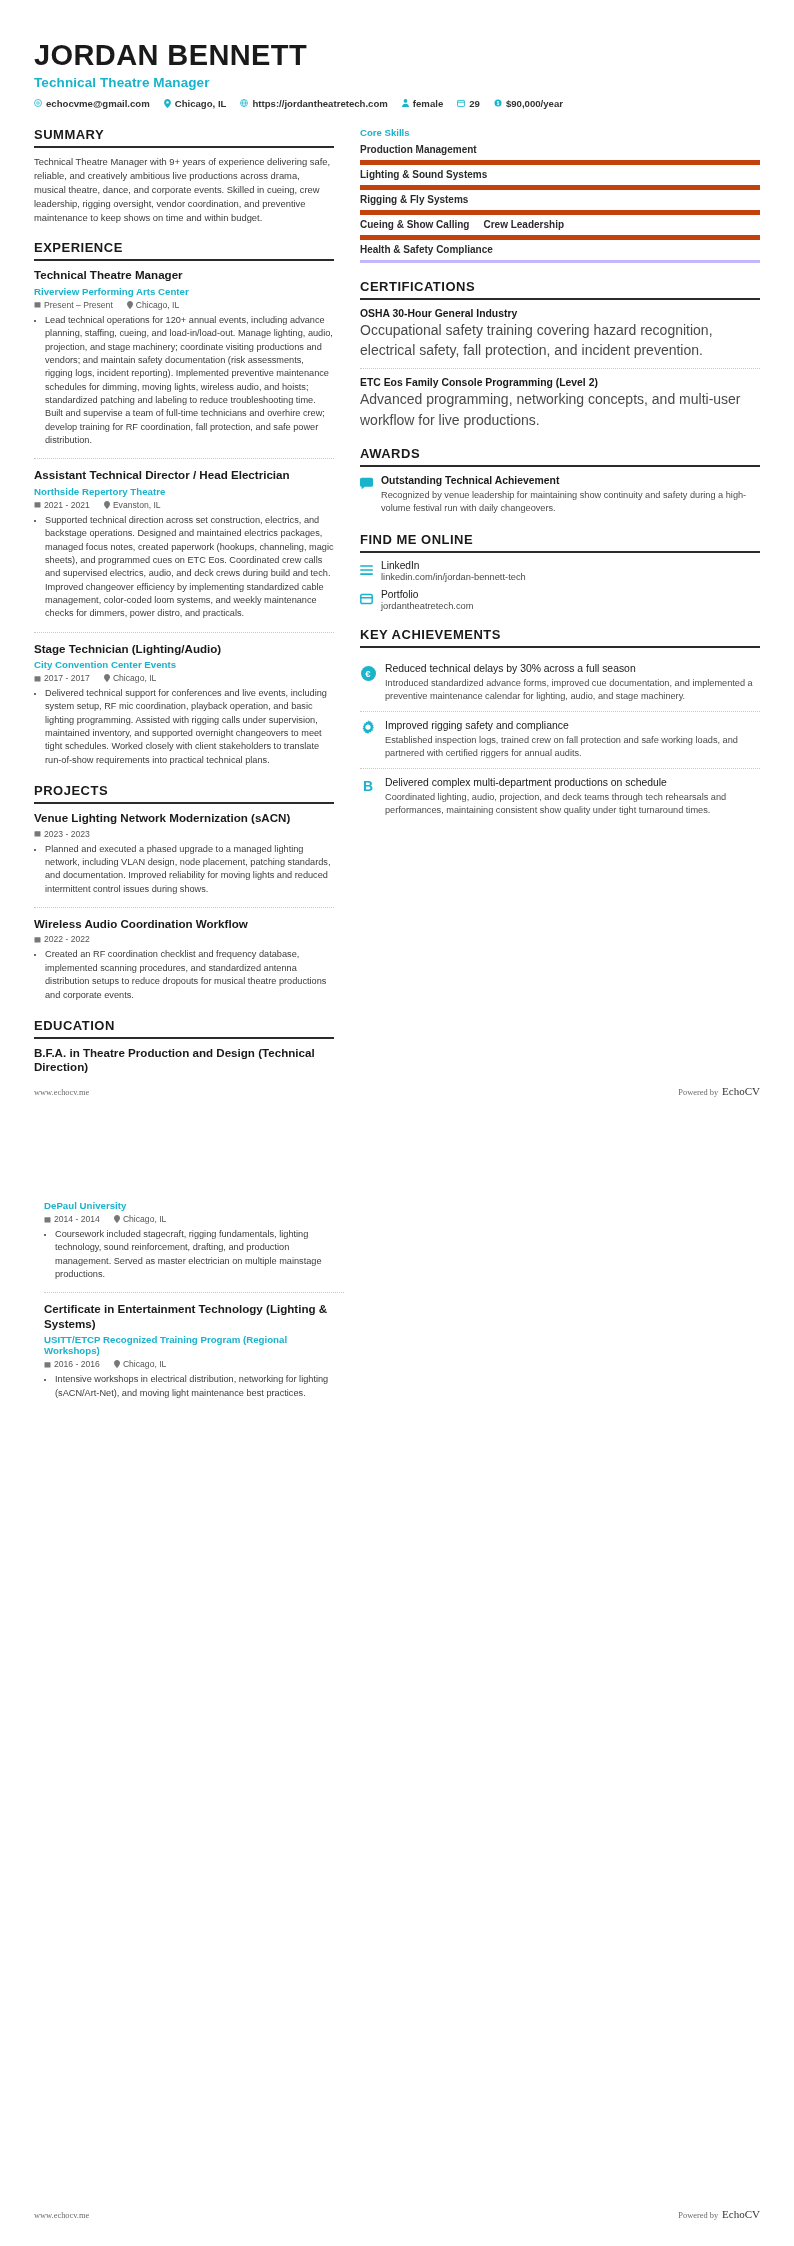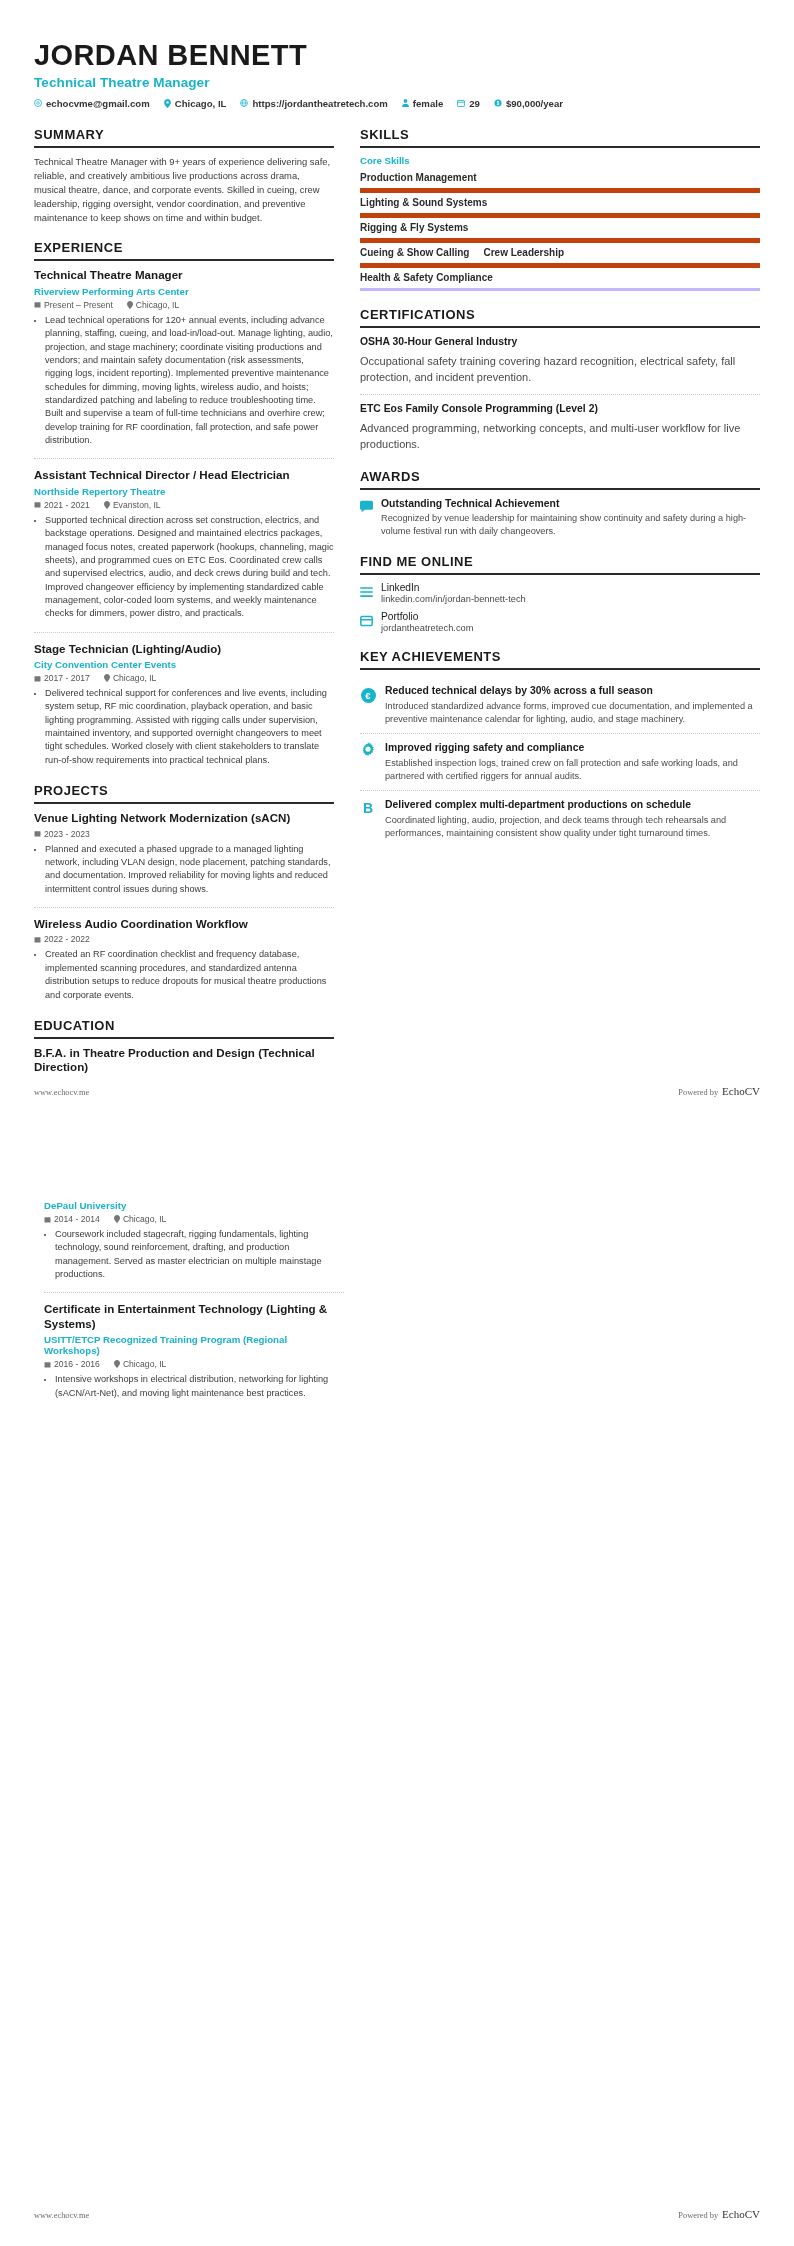--- a/index.html
+++ b/index.html
@@ -127,24 +127,24 @@
 
   
   .cert { margin-bottom: 8px; }
   .cert-title {
     font-size: 10.4px;
     font-weight: 700;
     color: #1a1a1a;
     line-height: 1.25;
   }
   .cert-desc {
-    font-size: 11px;
+    font-size: 14px;
     line-height: 1.45;
     color: #4a4a4a;
-    margin-top: 6px;
+    margin-top: 0;
   }
   .cert-sep { border-top: 1px dotted #c9c9c9; margin: 7px 0; }
 
   
   .award { display: flex; gap: 8px; align-items: flex-start; }
   .award-ic { color: #19b3cc; flex: 0 0 auto; margin-top: 2px; }
   .award-title { font-size: 10.4px; font-weight: 700; color: #1a1a1a; line-height: 1.25; }
   .award-desc { font-size: 9.2px; line-height: 1.45; color: #4a4a4a; margin-top: 2px; }
 
   
@@ -155,21 +155,21 @@
 
   
   .ach { display: flex; gap: 9px; align-items: flex-start; padding: 7px 0; }
   .ach-ic { flex: 0 0 auto; margin-top: 1px; width: 16px; text-align: center; }
   .ach-badge {
     display: inline-flex; align-items: center; justify-content: center;
     width: 15px; height: 15px; border-radius: 50%;
     background: #19b3cc; color: #fff; font-size: 9.5px; font-weight: 700;
   }
   .ach-letter { color: #19b3cc; font-size: 14px; font-weight: 700; line-height: 1; }
-  .ach-title { font-size: 10.4px; font-weight: 700; color: #1a1a1a; line-height: 1.28; }
+  .ach-title { font-size: 10.4px; font-weight: 400; color: #1a1a1a; line-height: 1.28; }
   .ach-desc { font-size: 9.2px; line-height: 1.45; color: #4a4a4a; margin-top: 2px; }
   .ach-sep { border-top: 1px dotted #c9c9c9; }
 
   
   .footer {
     position: absolute;
     left: 34px; right: 34px; bottom: 26px;
     display: flex; justify-content: space-between; align-items: baseline;
     font-size: 8.4px; color: #6a6a6a;
     font-family: "Liberation Serif", serif;
@@ -388,21 +388,20 @@
         <div class="entry">
           <div class="entry-title">B.F.A. in Theatre Production and Design (Technical Direction)</div>
         </div>
       </div>
 
     </div>
 
     <div class="col-right">
 
       <div class="section">
-        <div class="sec-title">SKILLS</div>
         <div class="skill-group-label">Core Skills</div>
         <div class="skill-item">Production Management</div>
         <div class="skill-item">Lighting &amp; Sound Systems</div>
         <div class="skill-item">Rigging &amp; Fly Systems</div>
         <div class="skill-item skill-inline">
           <span>Cueing &amp; Show Calling</span>
           <span>Crew Leadership</span>
         </div>
         <div class="skill-item">Health &amp; Safety Compliance</div>
       </div>

